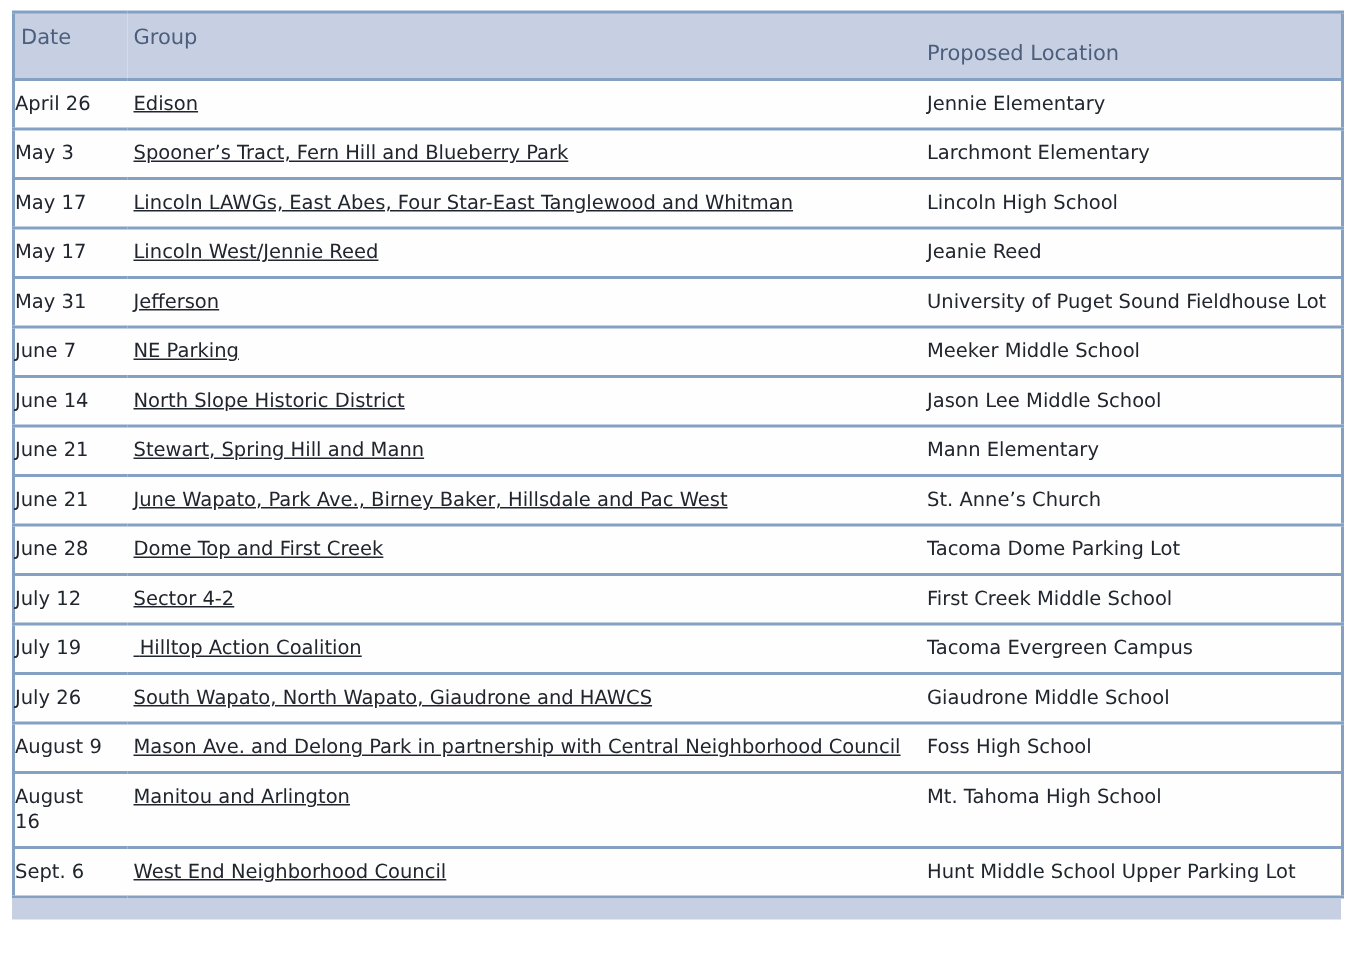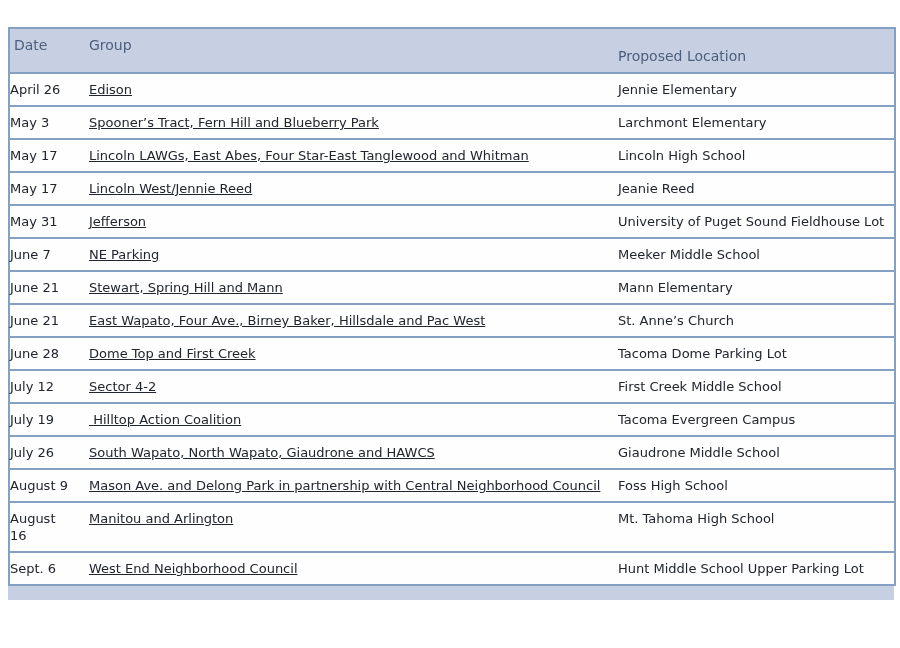--- a/index.html
+++ b/index.html
@@ -20,21 +20,20 @@
     height: 648px;
     background: #ffffff;
     overflow: hidden;
     font-family: "DejaVu Sans", "Liberation Sans", sans-serif;
   }
   .table-wrap {
     position: absolute;
     left: 8px;
     top: 7px;
     width: 886px;
-    margin-top: 20px;
   }
   table.schedule {
     width: 886px;
     border-collapse: collapse;
     table-layout: fixed;
     border: 2px solid var(--border);
     background: var(--row-bg);
   }
   col.c-date { width: 76px; }
   col.c-group { width: 529px; }
@@ -118,27 +117,32 @@
     <td class="date-cell">May 31</td>
     <td class="group-cell">Jefferson</td>
     <td class="loc-cell">University of Puget Sound Fieldhouse Lot</td>
   </tr>
           <tr>
     <td class="date-cell">June 7</td>
     <td class="group-cell">NE Parking</td>
     <td class="loc-cell">Meeker Middle School</td>
   </tr>
           <tr>
+    <td class="date-cell">June 14</td>
+    <td class="group-cell">North Slope Historic District</td>
+    <td class="loc-cell">Jason Lee Middle School</td>
+  </tr>
+          <tr>
     <td class="date-cell">June 21</td>
     <td class="group-cell">Stewart, Spring Hill and Mann</td>
     <td class="loc-cell">Mann Elementary</td>
   </tr>
           <tr>
     <td class="date-cell">June 21</td>
-    <td class="group-cell">East Wapato, Four Ave., Birney Baker, Hillsdale and Pac West</td>
+    <td class="group-cell">June Wapato, Park Ave., Birney Baker, Hillsdale and Pac West</td>
     <td class="loc-cell">St. Anne’s Church</td>
   </tr>
           <tr>
     <td class="date-cell">June 28</td>
     <td class="group-cell">Dome Top and First Creek</td>
     <td class="loc-cell">Tacoma Dome Parking Lot</td>
   </tr>
           <tr>
     <td class="date-cell">July 12</td>
     <td class="group-cell">Sector 4-2</td>

